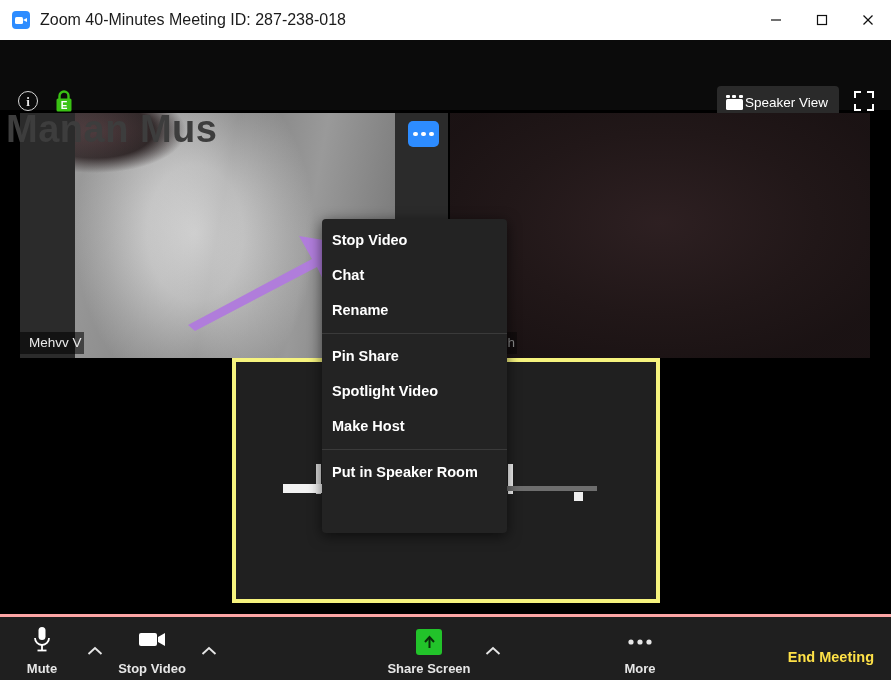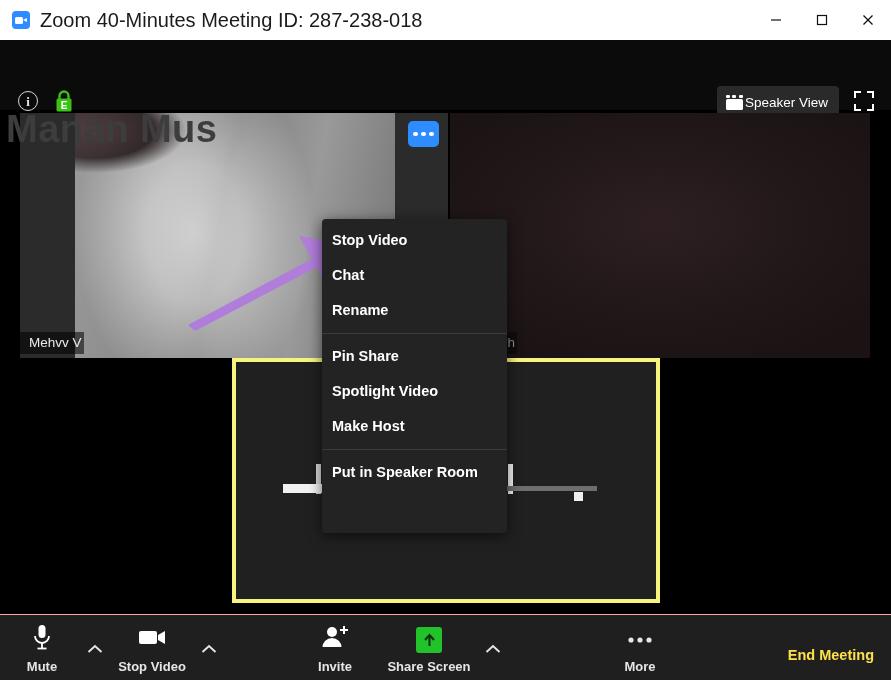--- a/index.html
+++ b/index.html
@@ -32,21 +32,21 @@
     width: 8px; height: 7px; background: #fff; border-radius: 1.5px;
   }
   .tb-app-icon::after {
     content: ""; position: absolute; left: 11px; top: 6.5px;
     width: 0; height: 0;
     border-top: 2.5px solid transparent;
     border-bottom: 2.5px solid transparent;
     border-right: 4px solid #fff;
   }
   .tb-title {
-    font-size: 20px; color: #1b1b1b; white-space: nowrap;
+    font-size: 16px; color: #1b1b1b; white-space: nowrap;
   }
   .tb-controls {
     position: absolute; right: 0; top: 0; height: 40px;
     display: flex; align-items: center;
   }
   .tb-btn {
     width: 46px; height: 40px;
     display: flex; align-items: center; justify-content: center;
     cursor: default;
   }
@@ -195,21 +195,21 @@
   .menu-sep {
     height: 1px; margin: 5px 0 5px 0;
     background: #3a3a3a;
   }
 
   
   .bottombar {
     position: absolute; left: 0; top: 614px;
     width: 891px; height: 66px;
     background: #1f1f1f;
-    border-top: 1px solid #fca5a5;
+    border-top: 3px solid #fca5a5;
   }
   .tool {
     position: absolute; top: 8px;
     display: flex; flex-direction: column; align-items: center;
     width: 84px;
   }
   .tool .ic { height: 30px; display: flex; align-items: flex-end; justify-content: center; }
   .tool .lbl {
     margin-top: 6px; font-size: 13px; color: #e6e6e6; font-weight: bold;
     white-space: nowrap;
@@ -354,31 +354,20 @@
         </svg>
       </span>
       <span class="lbl">Stop Video</span>
     </div>
     <div class="chev" style="left:199px">
       <svg width="16" height="10" viewBox="0 0 16 10">
           <path d="M1.5 8 L8 2 L14.5 8" fill="none" stroke="#e6e6e6" stroke-width="1.9"></path>
         </svg>
     </div>
 
-    <div class="tool" style="left:293px">
-      <span class="ic">
-        <svg width="30" height="30" viewBox="0 0 30 30">
-          <circle cx="12" cy="9" r="5" fill="#fff"></circle>
-          <path d="M2.5 24 a9.5 9 0 0 1 19 0 Z" fill="#fff"></path>
-          <line x1="24" y1="3" x2="24" y2="11" stroke="#fff" stroke-width="2"></line>
-          <line x1="20" y1="7" x2="28" y2="7" stroke="#fff" stroke-width="2"></line>
-        </svg>
-      </span>
-      <span class="lbl">Invite</span>
-    </div>
 
     <div class="tool" style="left:387px">
       <span class="ic">
         <span class="share-sq">
           <svg width="13" height="15" viewBox="0 0 13 15">
             <line x1="6.5" y1="13" x2="6.5" y2="3" stroke="#0a2d0a" stroke-width="2"></line>
             <path d="M2 7 L6.5 2 L11 7" fill="none" stroke="#0a2d0a" stroke-width="2"></path>
           </svg>
         </span>
       </span>

